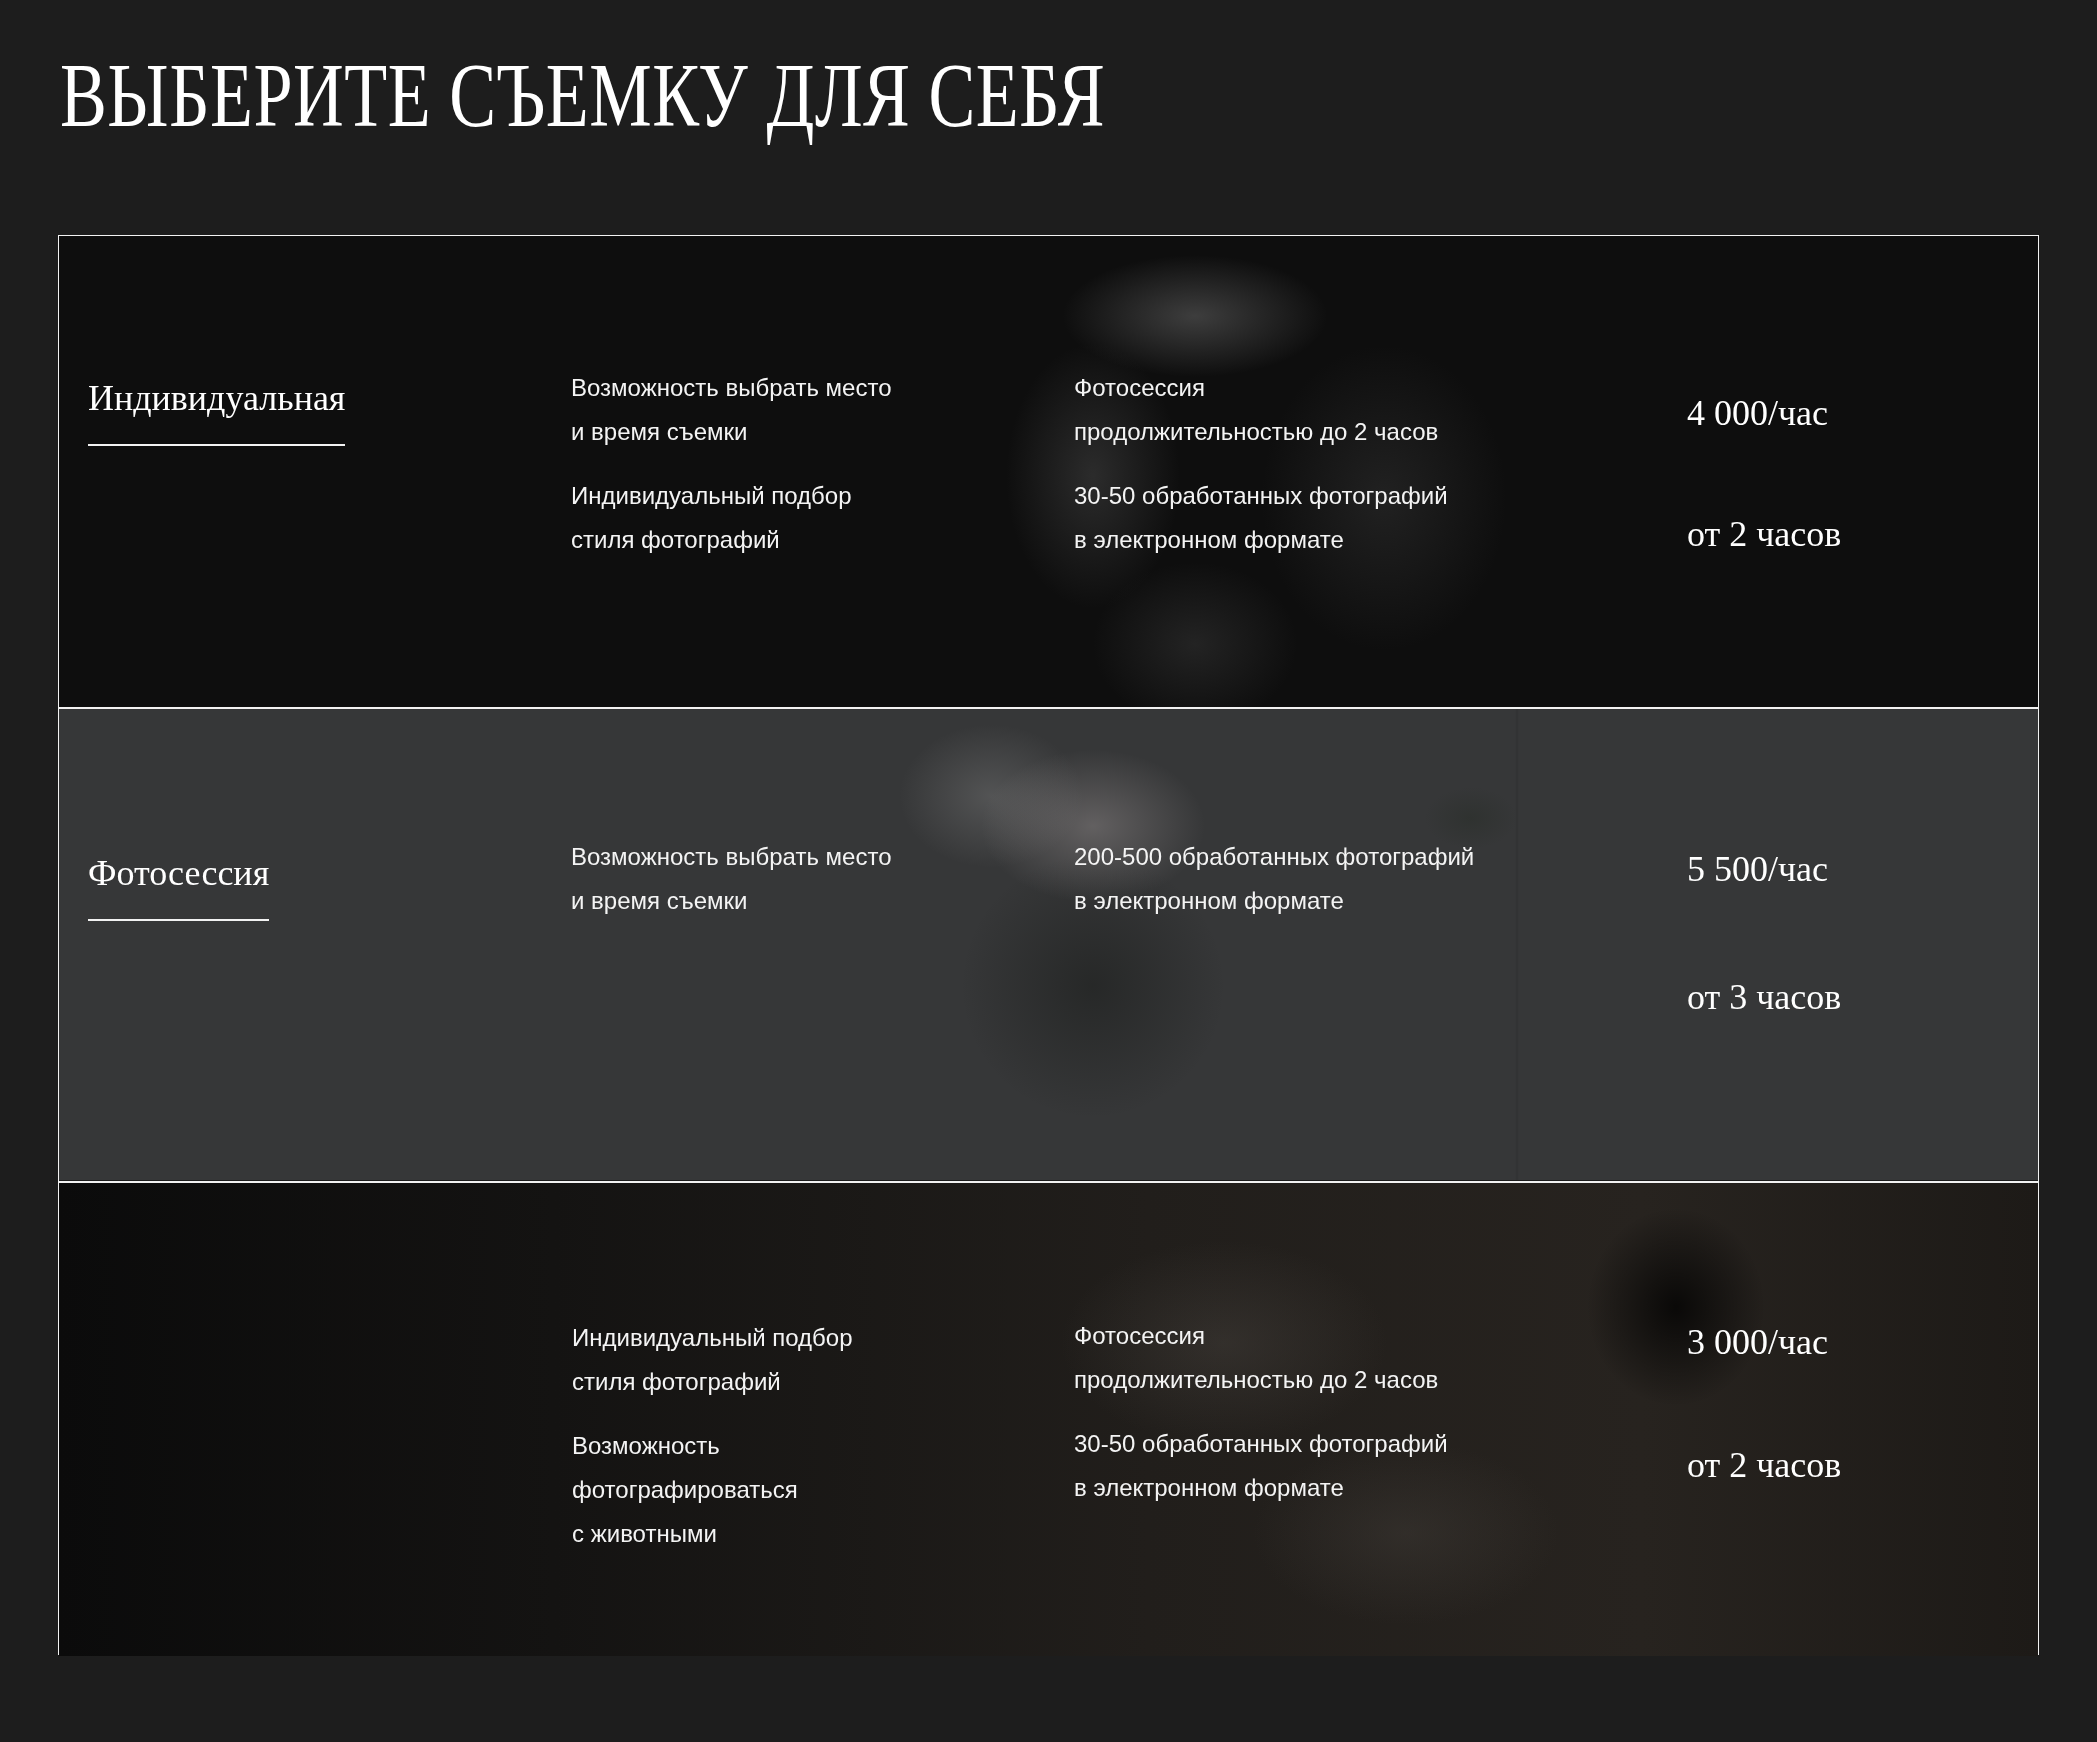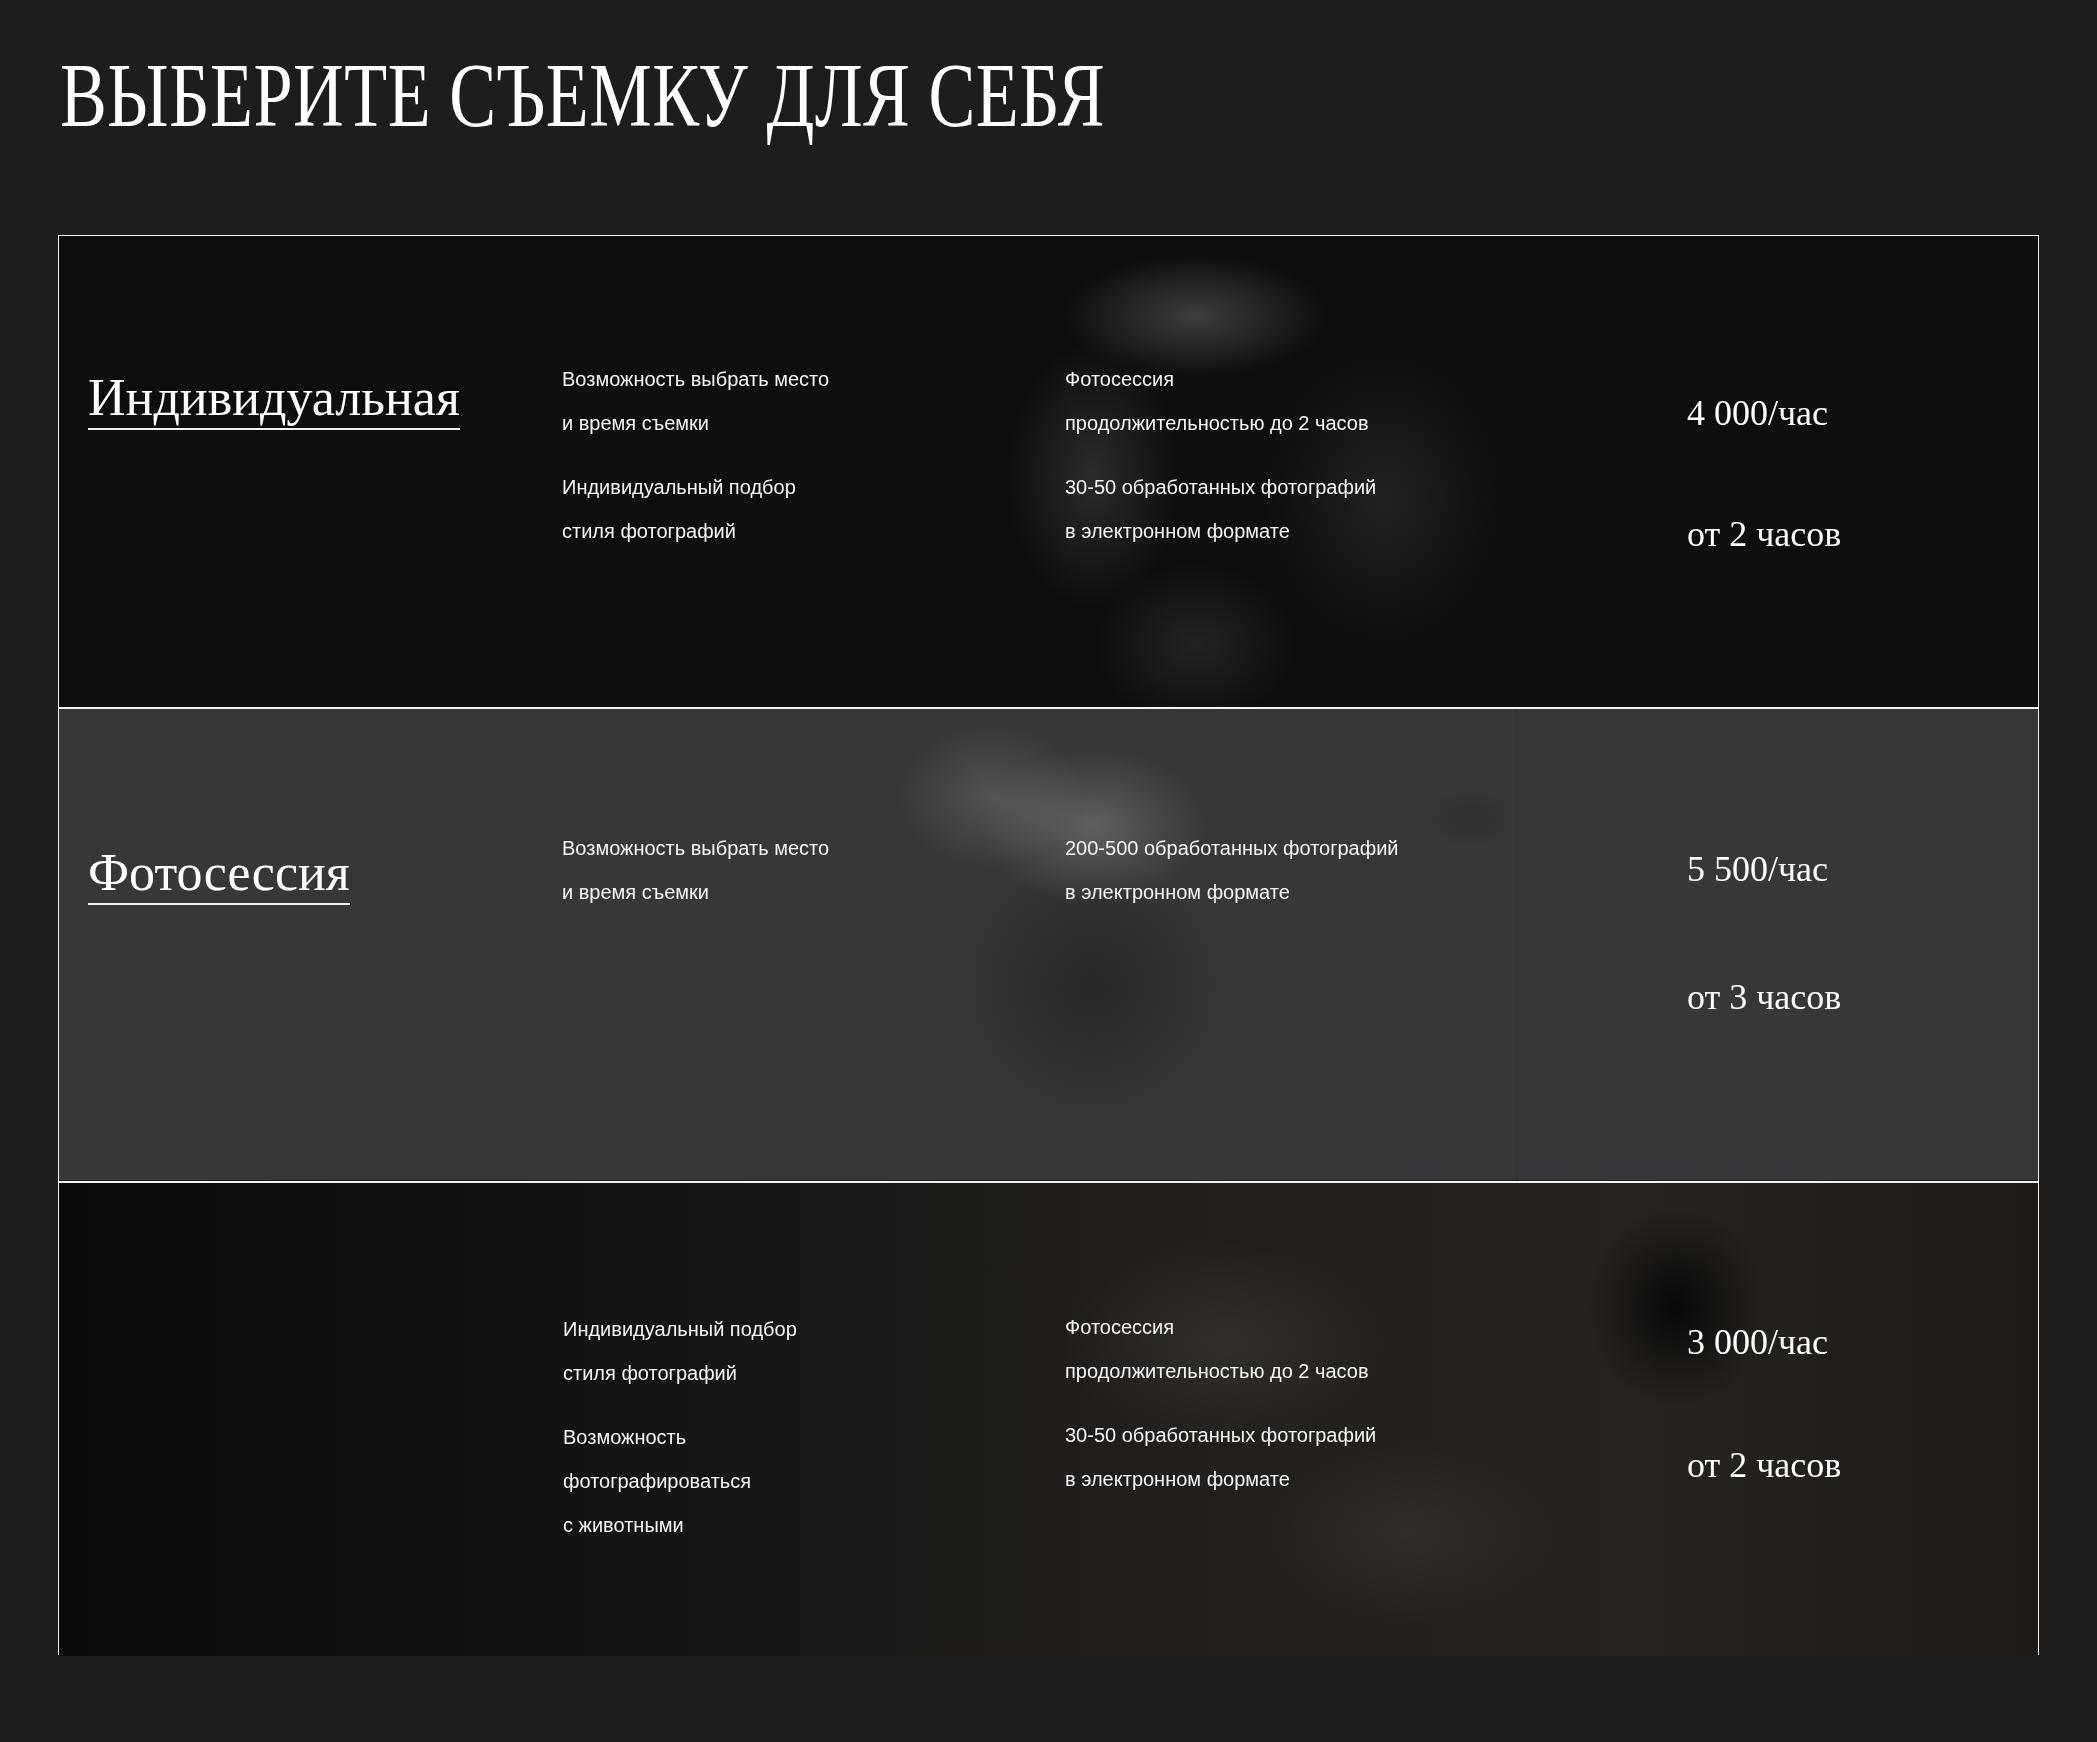--- a/index.html
+++ b/index.html
@@ -57,31 +57,31 @@
     left: 437px; top: 0; width: 1543px; height: 473px;
     background:
       radial-gradient(ellipse 124px 138px at 1180px 124px, rgba(0,0,0,0.75), transparent 72%),
       radial-gradient(ellipse 233px 146px at 728px 160px, rgba(90,85,80,0.30), transparent 70%),
       radial-gradient(ellipse 218px 131px at 910px 350px, rgba(80,75,70,0.30), transparent 70%);
   }
 
   .service-name {
     position: absolute; left: 29px;
     font-family: "Liberation Serif", "DejaVu Serif", serif;
-    font-size: 52px; line-height: 58px;
+    font-size: 36px; line-height: 58px;
     margin: 0; font-weight: normal;
     white-space: nowrap;
     border-bottom: 2.2px solid #f2f2f2;
-    padding-bottom: 1px;
+    padding-bottom: 17px;
   }
   .features {
     position: absolute;
-    font-size: 20px; line-height: 44px;
+    font-size: 24px; line-height: 44px;
     color: #f4f4f4;
-    margin: 0; padding: 0; list-style: none;
+    margin: 9px; padding: 0; list-style: none;
   }
   .features li { margin: 0 0 20.4px 0; white-space: pre-line; }
   .features li:last-child { margin-bottom: 0; }
   .price {
     position: absolute; left: 1628px;
     font-family: "Liberation Serif", "DejaVu Serif", serif;
     font-size: 36px; line-height: 58px;
     white-space: nowrap;
   }
 </style>

